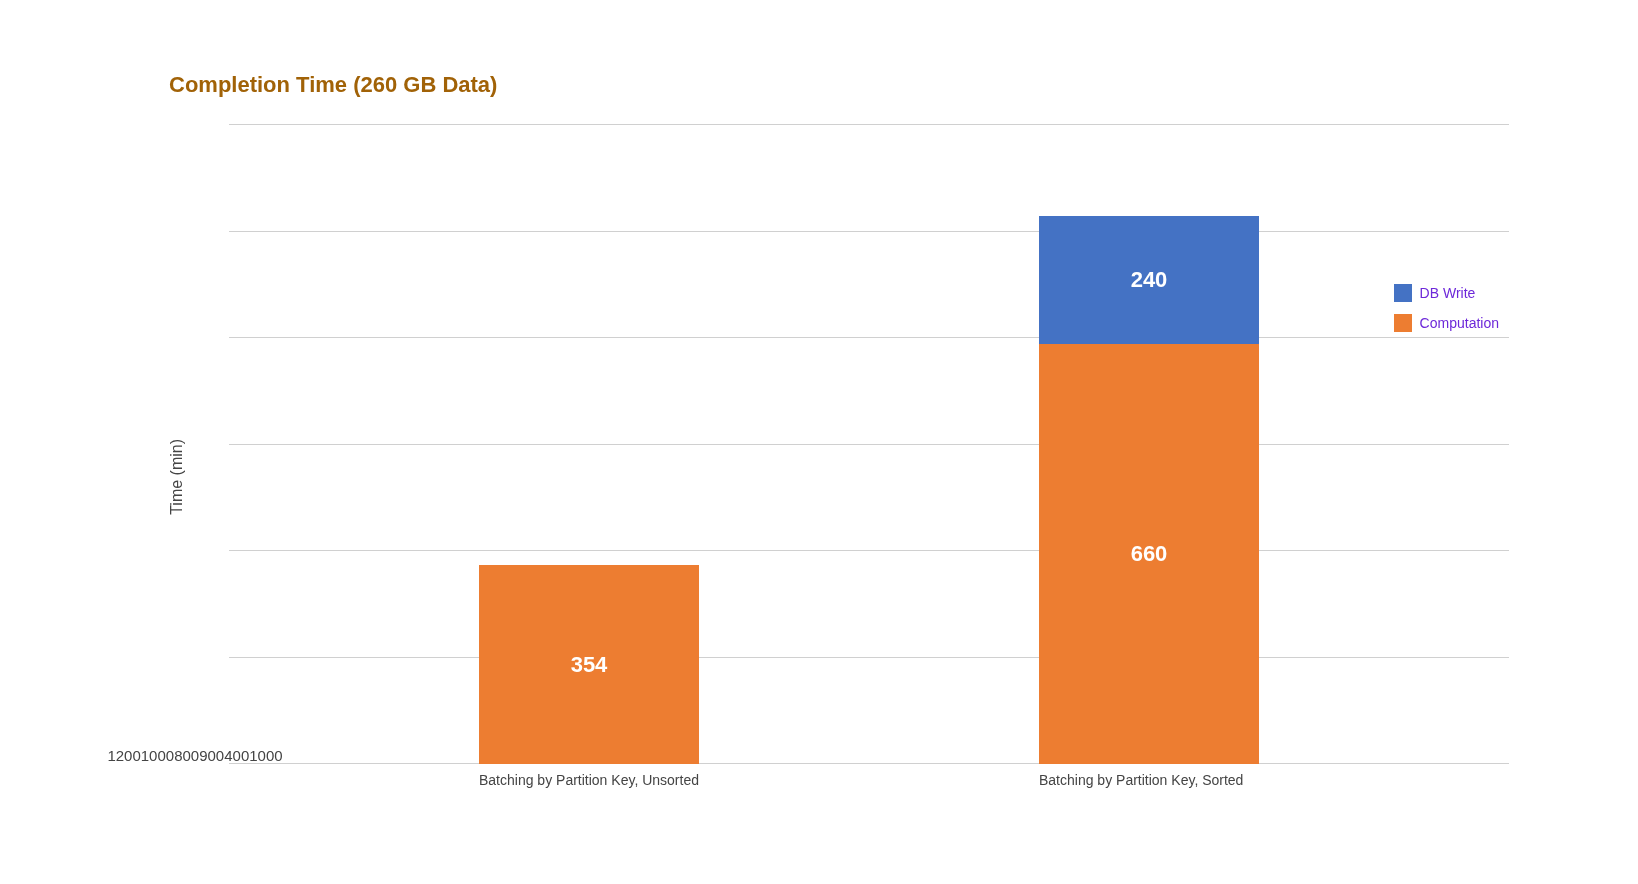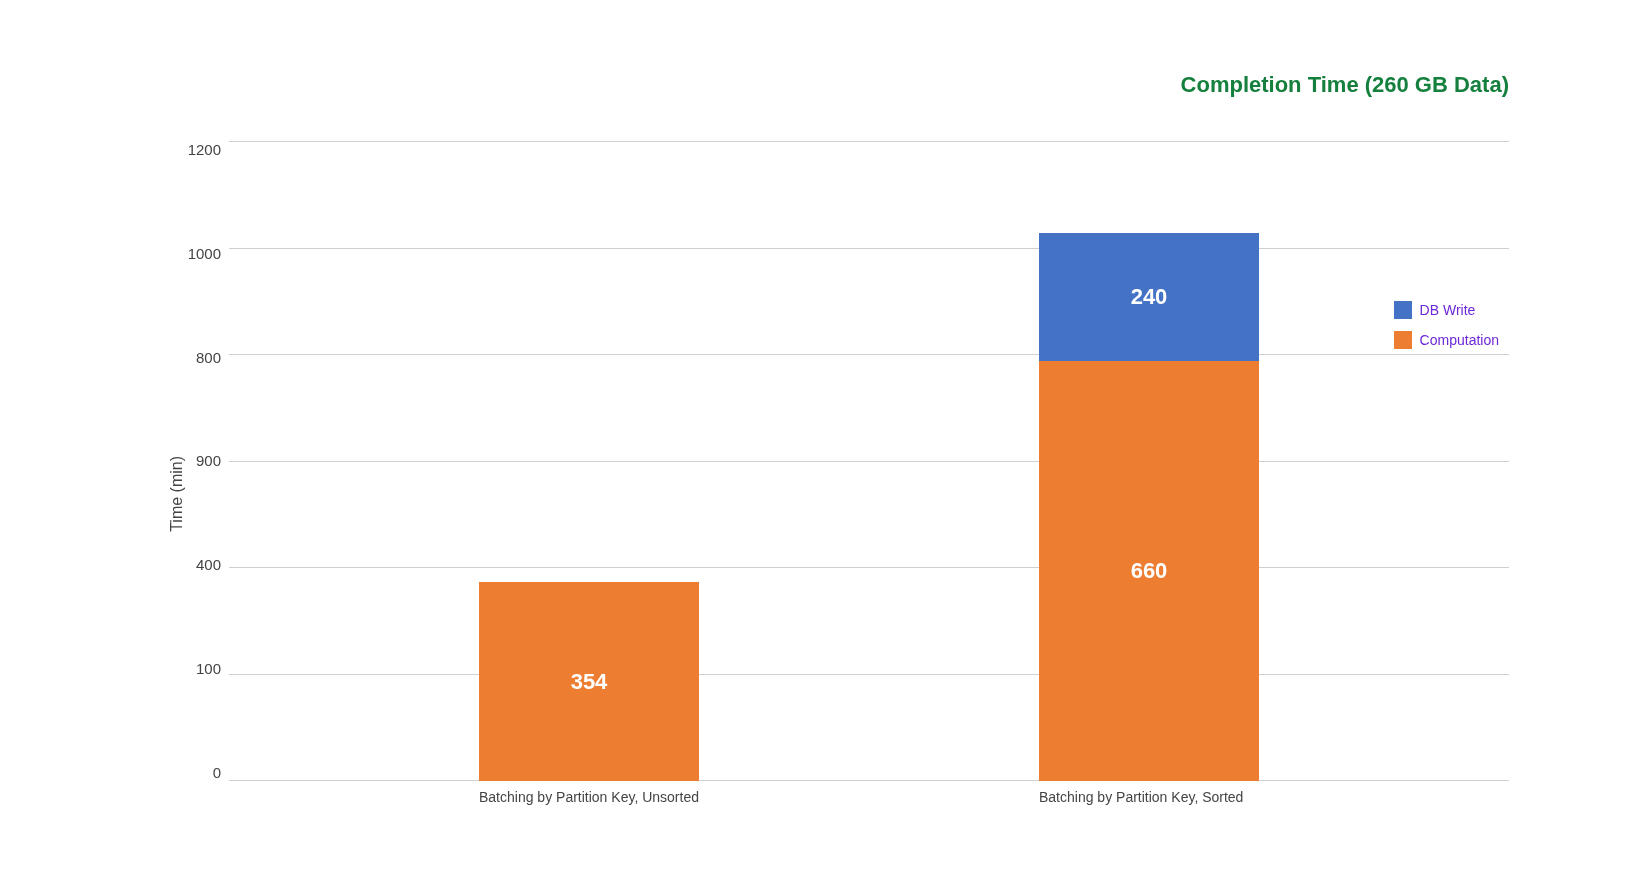--- a/index.html
+++ b/index.html
@@ -12,25 +12,25 @@
       align-items: center;
       justify-content: center;
     }
     .chart-container {
       width: 1500px;
       height: 820px;
       position: relative;
       padding: 40px 60px 80px 100px;
     }
     .chart-title {
-      text-align: right;
+      text-align: left;
       font-size: 22px;
       font-weight: 600;
-      color: #15803d;
-      margin-bottom: 43px;
+      color: #a16207;
+      margin-bottom: 26px;
     }
     .chart-area {
       display: flex;
       width: 100%;
       height: 680px;
       position: relative;
     }
     .y-tick {
       font-size: 15px;
       color: #444;
@@ -132,21 +132,21 @@
 <body>
 
 <div class="chart-container">
   <div class="chart-title">Completion Time (260 GB Data)</div>
 
   <div class="chart-area">
 
     <div style="position:relative; width:60px; flex-shrink:0;">
       <div style="position:absolute; left:-30px; top:45%; transform: rotate(-90deg) translateX(-50%); font-size:16px; color:#444; white-space:nowrap;">Time (min)</div>
 
-      <div style="display:flex; flex-direction:column; justify-content:space-between; align-items:flex-end; height:calc(100% - 40px); padding-right:8px;">
+      <div style="display:flex; flex-direction:row; justify-content:center; align-items:flex-end; height:calc(100% - 40px); padding-right:8px;">
         <span class="y-tick">1200</span>
         <span class="y-tick">1000</span>
         <span class="y-tick">800</span>
         <span class="y-tick">900</span>
         <span class="y-tick">400</span>
         <span class="y-tick">100</span>
         <span class="y-tick">0</span>
       </div>
     </div>
 

